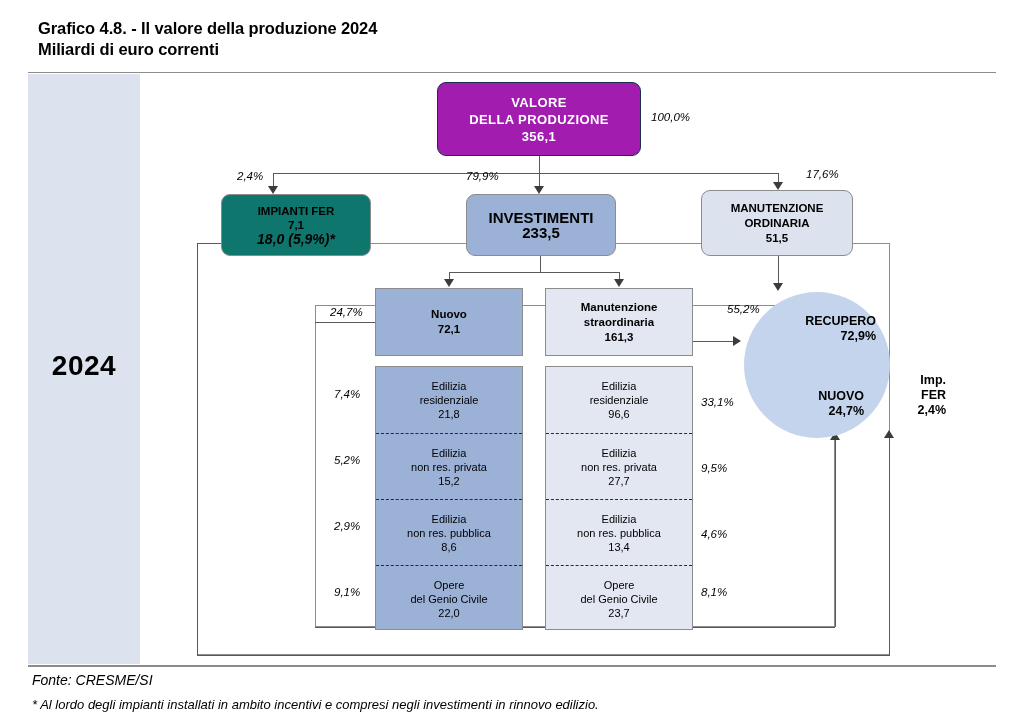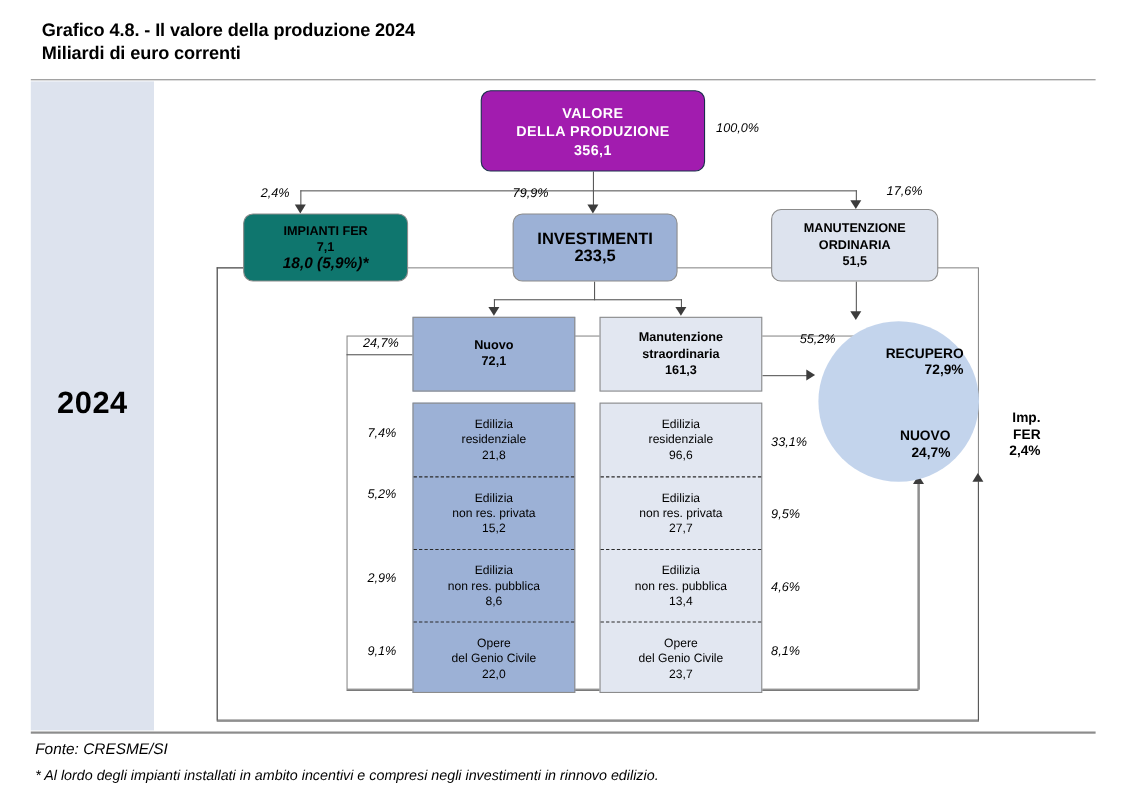--- a/index.html
+++ b/index.html
@@ -216,21 +216,21 @@
   </div>
 
   <div class="pct" style="left:651px;top:111px;">100,0%</div>
   <div class="pct" style="left:237px;top:170px;">2,4%</div>
   <div class="pct" style="left:466px;top:170px;">79,9%</div>
   <div class="pct" style="left:806px;top:168px;">17,6%</div>
   <div class="pct" style="left:330px;top:306px;">24,7%</div>
   <div class="pct" style="left:727px;top:303px;">55,2%</div>
 
   <div class="pct" style="left:334px;top:388px;">7,4%</div>
-  <div class="pct" style="left:334px;top:444px;">5,2%</div>
+  <div class="pct" style="left:334px;top:454px;">5,2%</div>
   <div class="pct" style="left:334px;top:520px;">2,9%</div>
   <div class="pct" style="left:334px;top:586px;font-style:italic;">9,1%</div>
 
   <div class="pct" style="left:701px;top:396px;">33,1%</div>
   <div class="pct" style="left:701px;top:462px;">9,5%</div>
   <div class="pct" style="left:701px;top:528px;">4,6%</div>
   <div class="pct" style="left:701px;top:586px;">8,1%</div>
 
   <div class="pie-wrap">
     <div class="pie" id="pie-slices" style="background: conic-gradient(rgb(195, 212, 236) 205deg, rgb(195, 212, 236) 467.44deg, rgb(138, 166, 216) 467.44deg, rgb(138, 166, 216) 556.36deg, rgb(90, 127, 196) 556.36deg, rgb(90, 127, 196) 565deg);"></div>

